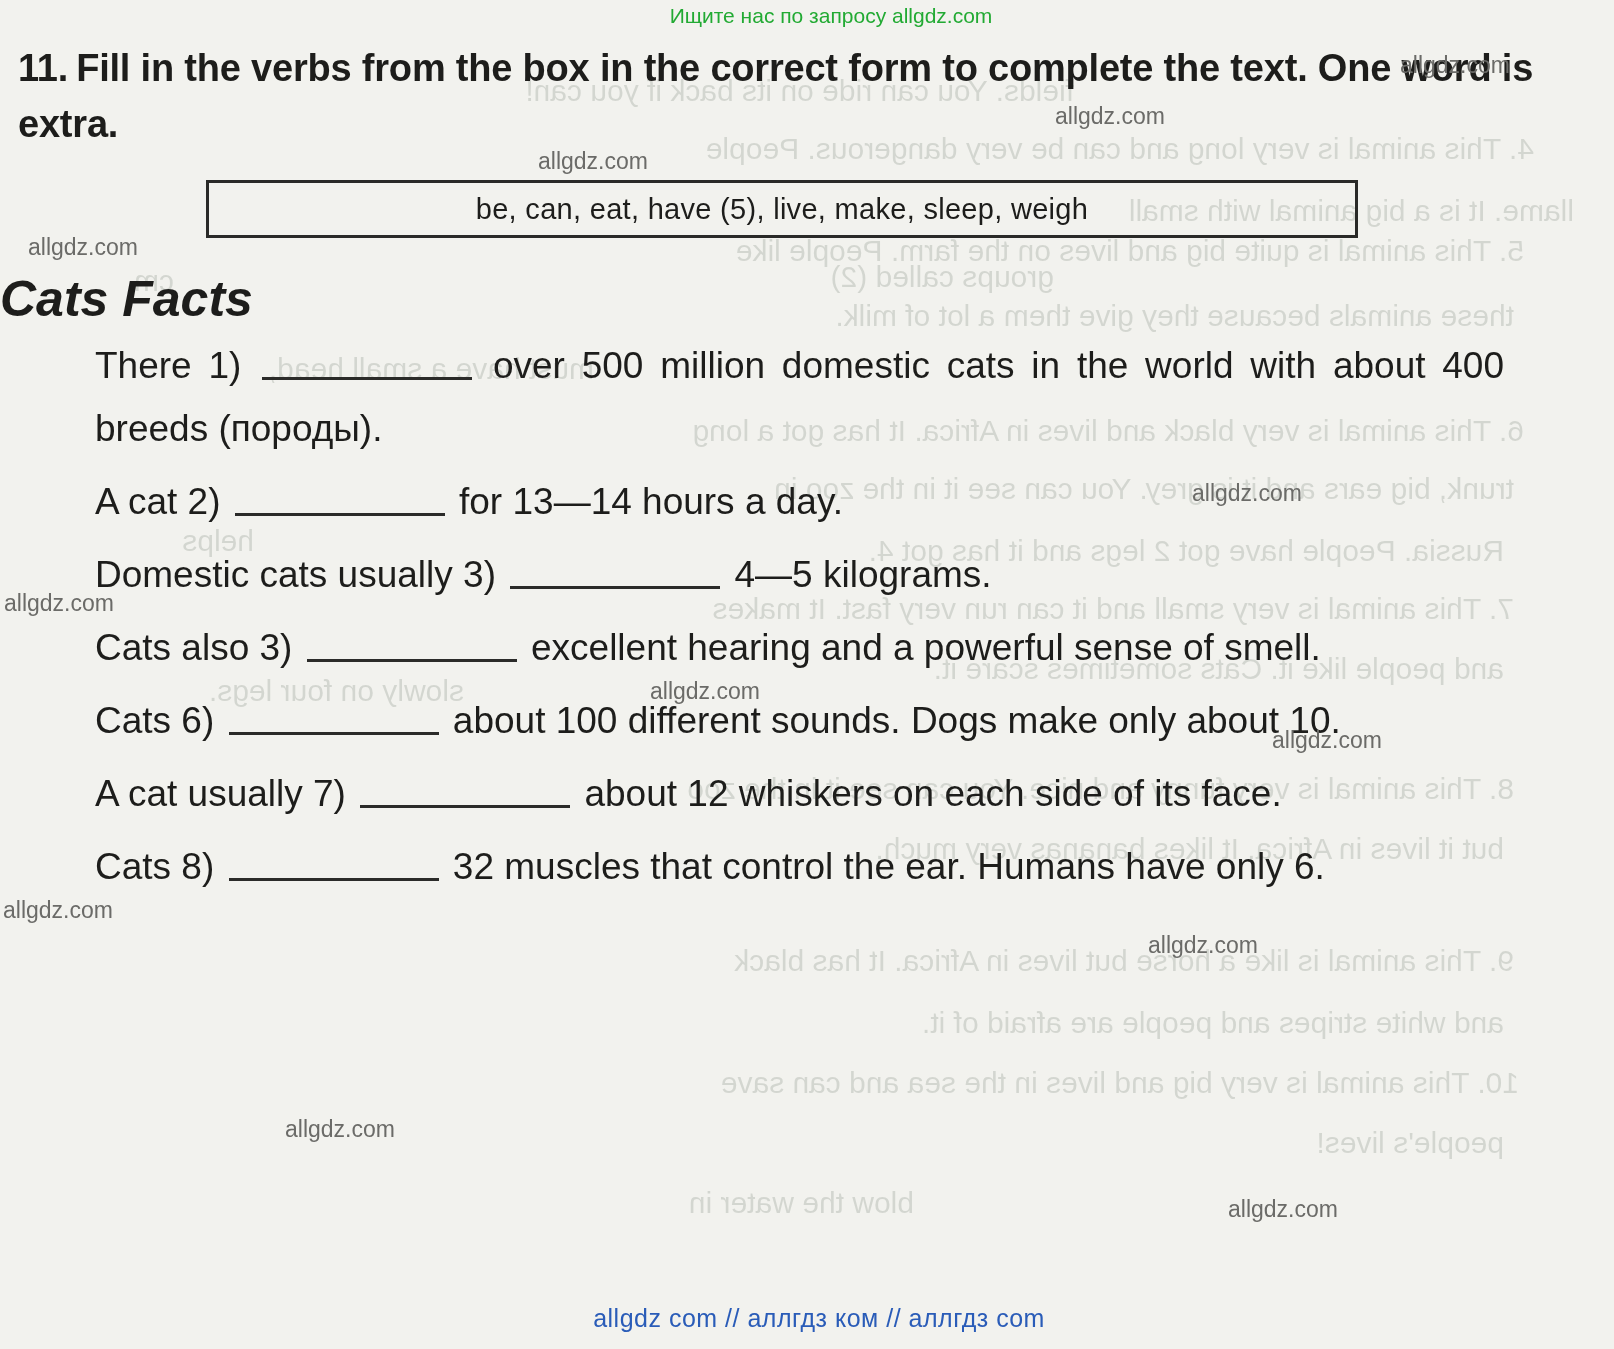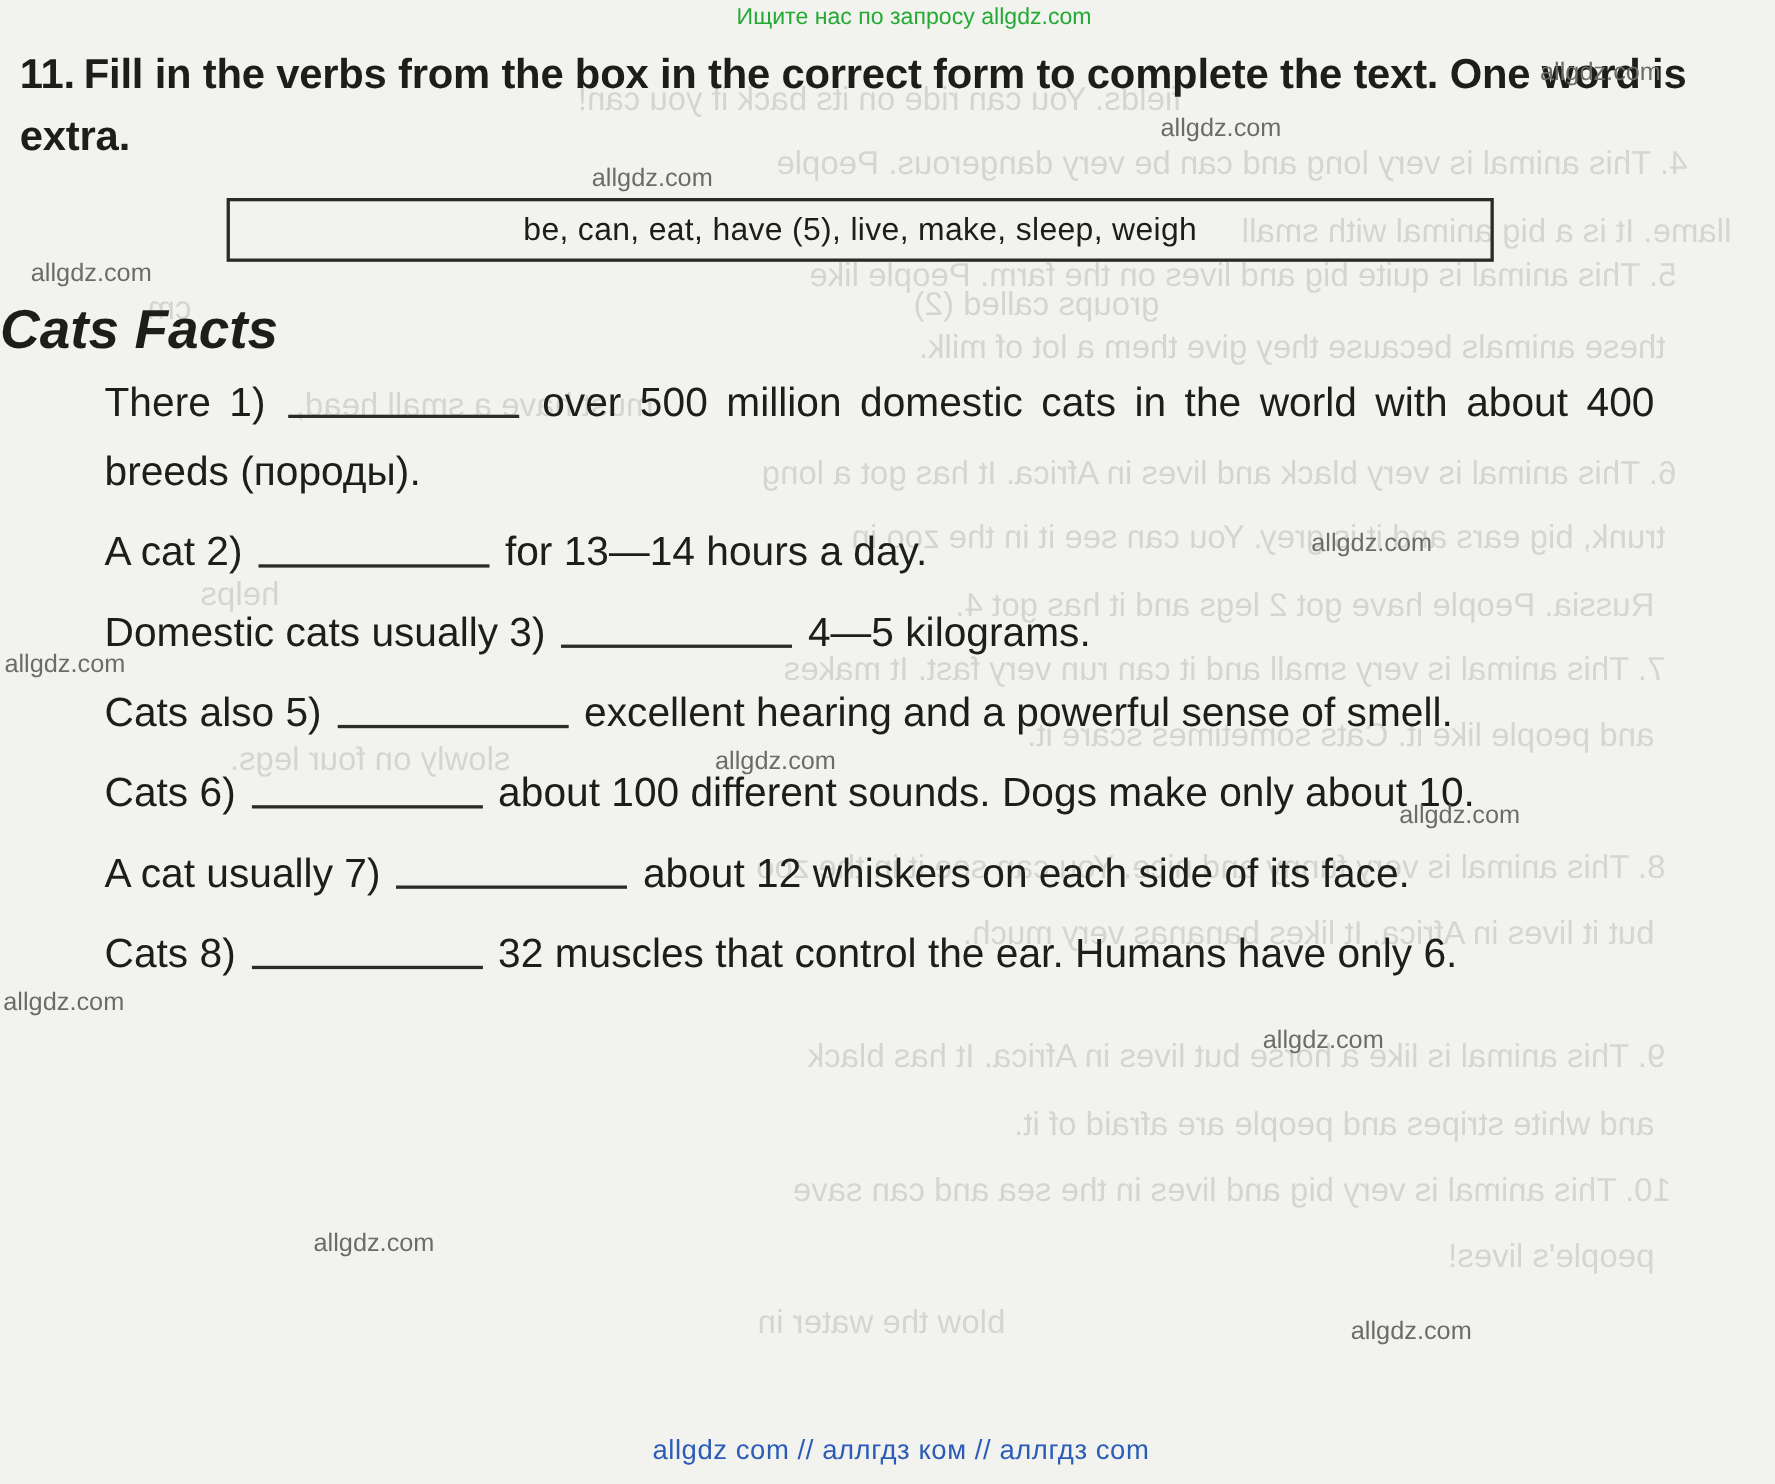--- a/index.html
+++ b/index.html
@@ -177,21 +177,21 @@
   <div class="wordbox">
     <span>be, can, eat, have (5), live, make, sleep, weigh</span>
   </div>
 
   <div class="title">Cats Facts</div>
 
   <div class="text-body" id="text-body">
       <p class="para"><span>There 1)</span> <span class="blank"></span> <span>over 500 million domestic cats in the world with about 400 breeds (породы).</span></p>
       <p class="para"><span>A cat 2)</span> <span class="blank"></span> <span>for 13—14 hours a day.</span></p>
       <p class="para"><span>Domestic cats usually 3)</span> <span class="blank"></span> <span>4—5 kilograms.</span></p>
-      <p class="para"><span>Cats also 5)</span> <span class="blank"></span> <span>excellent hearing and a powerful sense of smell.</span></p>
+      <p class="para"><span>Cats also 3)</span> <span class="blank"></span> <span>excellent hearing and a powerful sense of smell.</span></p>
       <p class="para"><span>Cats 6)</span> <span class="blank"></span> <span>about 100 different sounds. Dogs make only about 10.</span></p>
       <p class="para"><span>A cat usually 7)</span> <span class="blank"></span> <span>about 12 whiskers on each side of its face.</span></p>
       <p class="para last"><span>Cats 8)</span> <span class="blank"></span> <span>32 muscles that control the ear. Humans have only 6.</span></p>
     </div>
 
 </div>
 
 <div class="bottom-strip">allgdz com  //  аллгдз ком  //  аллгдз com</div>
 
 <div class="wm" style="left: 1400px; top: 52px;">allgdz.com</div>

